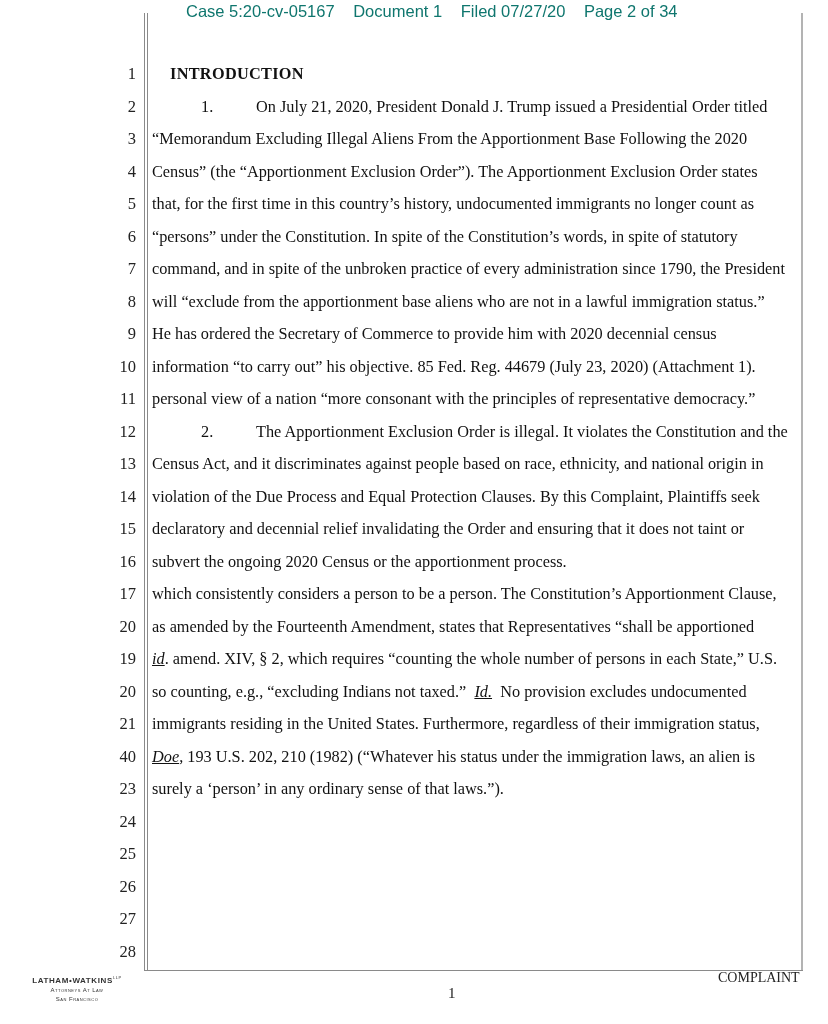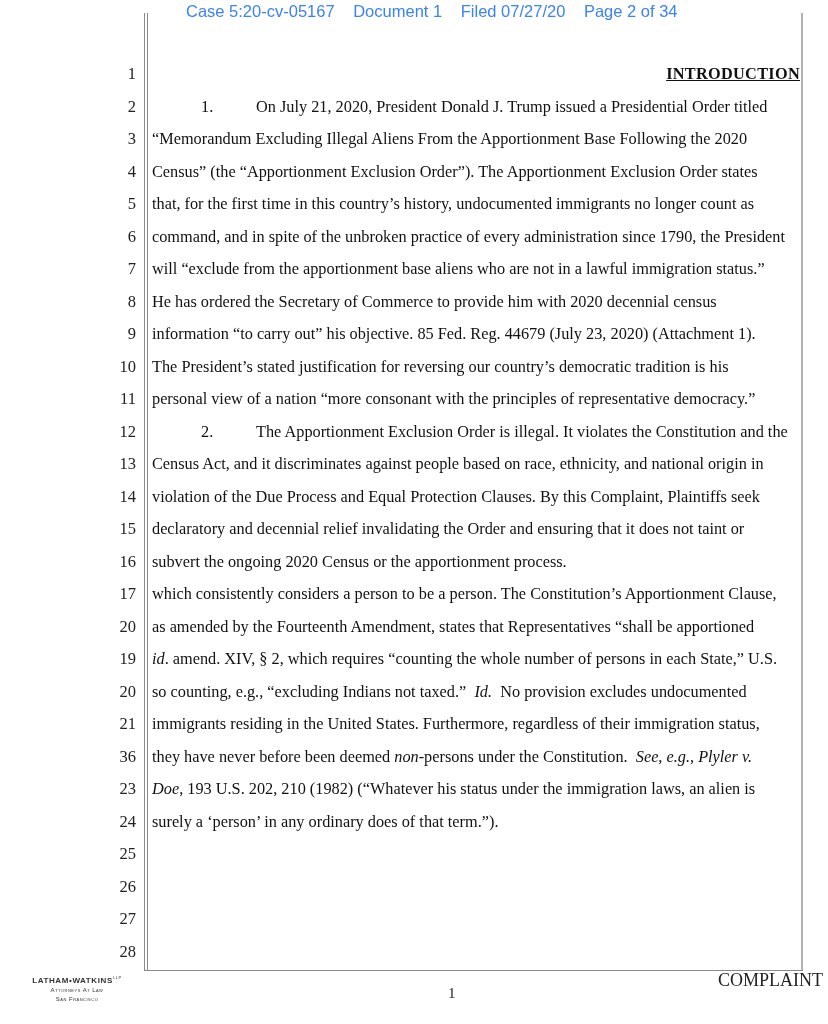--- a/index.html
+++ b/index.html
@@ -16,21 +16,21 @@
       color: #111;
     }
     .header-stamp {
       position: absolute;
       top: 0px;
       left: 186px;
       height: 22px;
       line-height: 22px;
       font-family: "Liberation Sans", "DejaVu Sans", sans-serif;
       font-size: 16.5px;
-      color: #3b82f6;
+      color: #0f766e;
       white-space: nowrap;
     }
     .header-stamp span { margin-right: 14px; }
     .rule-left-outer {
       position: absolute;
       left: 144px;
       top: 13px;
       width: 1px;
       height: 958px;
       background: #8a8a8a;
@@ -79,29 +79,28 @@
       width: 648px;
     }
     .text-line {
       height: 32.5px;
       line-height: 24px;
       font-size: 16.3px;
       white-space: nowrap;
       color: #111;
     }
     .heading {
-      text-align: right;
+      text-align: left;
       font-weight: bold;
-      text-decoration: underline;
       letter-spacing: 0.3px;
       padding-left: 18px;
     }
     .indent { padding-left: 49px; }
     .para-num { display: inline-block; width: 55px; }
-    .it { font-style: italic; }
+    .it { font-style: italic; text-decoration: underline; }
     .firm-logo {
       position: absolute;
       left: 22px;
       top: 972px;
       width: 110px;
       text-align: center;
       font-family: "Liberation Sans", "DejaVu Sans", sans-serif;
       color: #333;
     }
     .firm-name {
@@ -114,21 +113,21 @@
     .firm-sub {
       font-size: 6px;
       letter-spacing: 0.5px;
       line-height: 9px;
       font-variant: small-caps;
     }
     .footer-title {
       position: absolute;
       left: 718px;
       top: 970px;
-      font-size: 18px;
+      font-size: 14px;
       color: #222;
     }
     .page-num {
       position: absolute;
       left: 448px;
       top: 985px;
       font-size: 15px;
       color: #222;
     }
   </style>
@@ -162,69 +161,66 @@
   <div class="line-num">12</div>
   <div class="line-num">13</div>
   <div class="line-num">14</div>
   <div class="line-num">15</div>
   <div class="line-num">16</div>
   <div class="line-num">17</div>
   <div class="line-num">20</div>
   <div class="line-num">19</div>
   <div class="line-num">20</div>
   <div class="line-num">21</div>
-  <div class="line-num">36</div>
+  <div class="line-num">40</div>
   <div class="line-num">23</div>
   <div class="line-num">24</div>
   <div class="line-num">25</div>
   <div class="line-num">26</div>
   <div class="line-num">27</div>
   <div class="line-num">28</div>
 </div>
 
 <div class="body-text">
   <div class="text-line heading">INTRODUCTION</div>
 
   <div class="text-line indent">
     <span class="para-num">1.</span><span>On July 21, 2020, President Donald J. Trump issued a Presidential Order titled</span>
   </div>
   <div class="text-line">“Memorandum Excluding Illegal Aliens From the Apportionment Base Following the 2020</div>
   <div class="text-line">Census” (the “Apportionment Exclusion Order”).  The Apportionment Exclusion Order states</div>
   <div class="text-line">that, for the first time in this country’s history, undocumented immigrants no longer count as</div>
+  <div class="text-line">“persons” under the Constitution.  In spite of the Constitution’s words, in spite of statutory</div>
   <div class="text-line">command, and in spite of the unbroken practice of every administration since 1790, the President</div>
   <div class="text-line">will “exclude from the apportionment base aliens who are not in a lawful immigration status.”</div>
   <div class="text-line">He has ordered the Secretary of Commerce to provide him with 2020 decennial census</div>
   <div class="text-line">information “to carry out” his objective.  85 Fed. Reg. 44679 (July 23, 2020) (Attachment 1).</div>
-  <div class="text-line">The President’s stated justification for reversing our country’s democratic tradition is his</div>
   <div class="text-line">personal view of a nation “more consonant with the principles of representative democracy.”</div>
 
   <div class="text-line indent">
     <span class="para-num">2.</span><span>The Apportionment Exclusion Order is illegal.  It violates the Constitution and the</span>
   </div>
   <div class="text-line">Census Act, and it discriminates against people based on race, ethnicity, and national origin in</div>
   <div class="text-line">violation of the Due Process and Equal Protection Clauses.  By this Complaint, Plaintiffs seek</div>
   <div class="text-line">declaratory and decennial relief invalidating the Order and ensuring that it does not taint or</div>
   <div class="text-line">subvert the ongoing 2020 Census or the apportionment process.</div>
 
   <div class="text-line">which consistently considers a person to be a person.  The Constitution’s Apportionment Clause,</div>
   <div class="text-line">as amended by the Fourteenth Amendment, states that Representatives “shall be apportioned</div>
   <div class="text-line">
     <span class="it">id</span><span>. amend. XIV, § 2, which requires “counting the whole number of persons in each State,” U.S.</span>
   </div>
   <div class="text-line">
     <span style="white-space:pre">so counting, e.g., “excluding Indians not taxed.”  </span><span class="it">Id.</span><span style="white-space:pre">  No provision excludes undocumented</span>
   </div>
   <div class="text-line">immigrants residing in the United States.  Furthermore, regardless of their immigration status,</div>
   <div class="text-line">
-    <span style="white-space:pre">they have never before been deemed </span><span class="it">non</span><span style="white-space:pre">-persons under the Constitution.  </span><span class="it">See, e.g.</span><span style="white-space:pre">, </span><span class="it">Plyler v.</span>
-  </div>
-  <div class="text-line">
     <span class="it">Doe</span><span>, 193 U.S. 202, 210 (1982) (“Whatever his status under the immigration laws, an alien is</span>
   </div>
-  <div class="text-line">surely a ‘person’ in any ordinary does of that term.”).</div>
+  <div class="text-line">surely a ‘person’ in any ordinary sense of that laws.”).</div>
 </div>
 
 <div class="firm-logo">
   <div class="firm-name"><span>LATHAM•WATKINS</span><sup>LLP</sup></div>
   <div class="firm-sub">Attorneys At Law</div>
   <div class="firm-sub">San Francisco</div>
 </div>
 
 <div class="footer-title">COMPLAINT</div>
 <div class="page-num">1</div>

